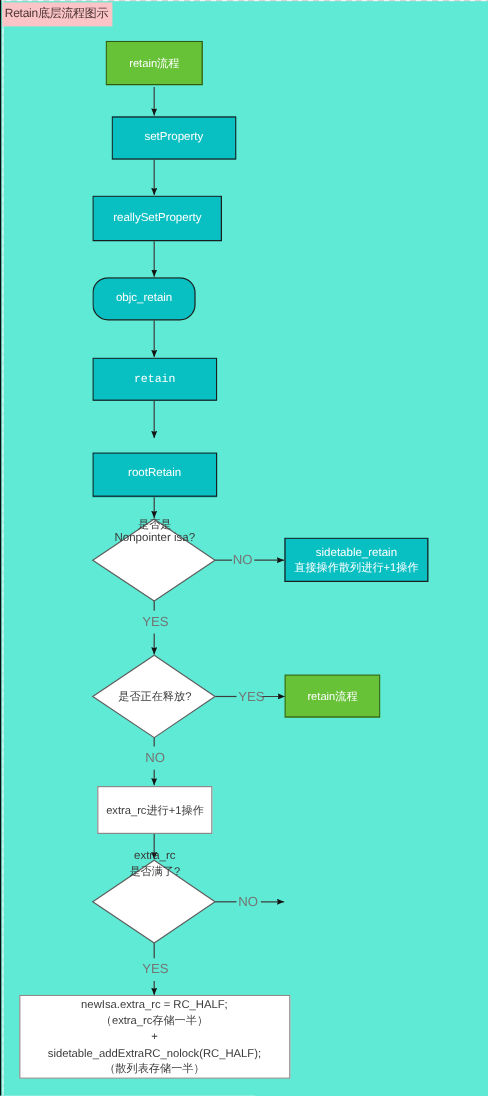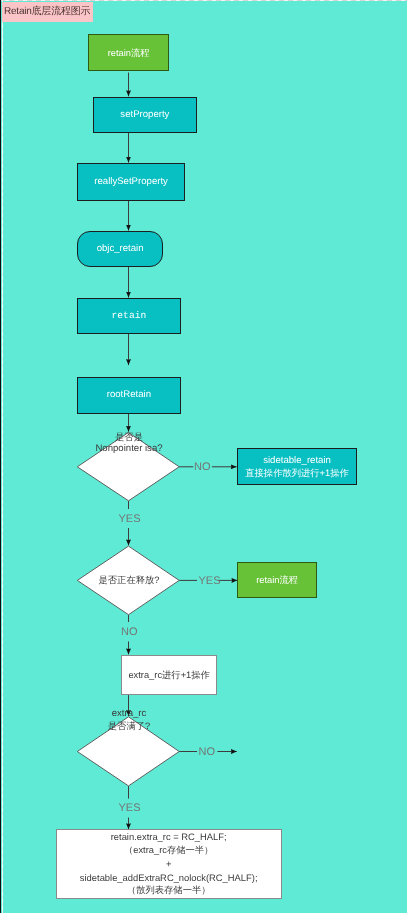--- a/index.html
+++ b/index.html
@@ -16,21 +16,21 @@
   .title{position:absolute;left:2px;top:2px;height:20px;padding:0 3px 0 2px;
          background:#fbc5c7;color:#4c3333;font-size:10px;line-height:20px;
          white-space:nowrap;letter-spacing:-0.22px;}
   svg.canvas{position:absolute;left:0;top:0;width:407px;height:913px;
              pointer-events:none;}
   .node{position:absolute;box-sizing:border-box;display:flex;flex-direction:column;
         align-items:center;justify-content:center;text-align:center;
         font-size:9.6px;line-height:12.2px;}
   .teal{background:#08bfc2;border:1px solid #1d1d1d;color:#ffffff;}
   .green{background:#68c238;border:1px solid #2f5a14;color:#ffffff;}
-  .white{background:#ffffff;border:1px solid #8a8a8a;color:#3a3a3a;margin-left:40px;}
+  .white{background:#ffffff;border:1px solid #8a8a8a;color:#3a3a3a;}
   .cjk{font-size:9.3px;}
   .finalbox{line-height:13.4px;font-size:9.4px;}
   .edgelbl{position:absolute;color:#757575;font-size:11px;line-height:10px;
            white-space:nowrap;text-align:center;}
 </style>
 </head>
 <body>
 
 <div id="page">
   <div class="edge-top"></div>
@@ -116,21 +116,21 @@
     <span class="cjk">extra_rc进行+1操作</span>
   </div>
 
   <div class="node" style="left:90px;top:700px;width:78px;height:40px;color:#3a3a3a;">
     <span>extra_rc</span>
     <span class="cjk">是否满了?</span>
   </div>
 
 
   <div class="node white finalbox" style="left:15.6px;top:829.2px;width:226.2px;height:69.4px;">
-    <span>retain.extra_rc = RC_HALF;</span>
+    <span>newIsa.extra_rc = RC_HALF;</span>
     <span class="cjk">（extra_rc存储一半）</span>
     <span>+</span>
     <span>sidetable_addExtraRC_nolock(RC_HALF);</span>
     <span class="cjk">（散列表存储一半）</span>
   </div>
 
   <div class="edgelbl" style="left:194px;top:462px;width:16px;">NO</div>
   <div class="edgelbl" style="left:118.5px;top:514.3px;width:20px;">YES</div>
   <div class="edgelbl" style="left:198.5px;top:575.5px;width:20px;">YES</div>
   <div class="edgelbl" style="left:121px;top:626.8px;width:16px;">NO</div>

